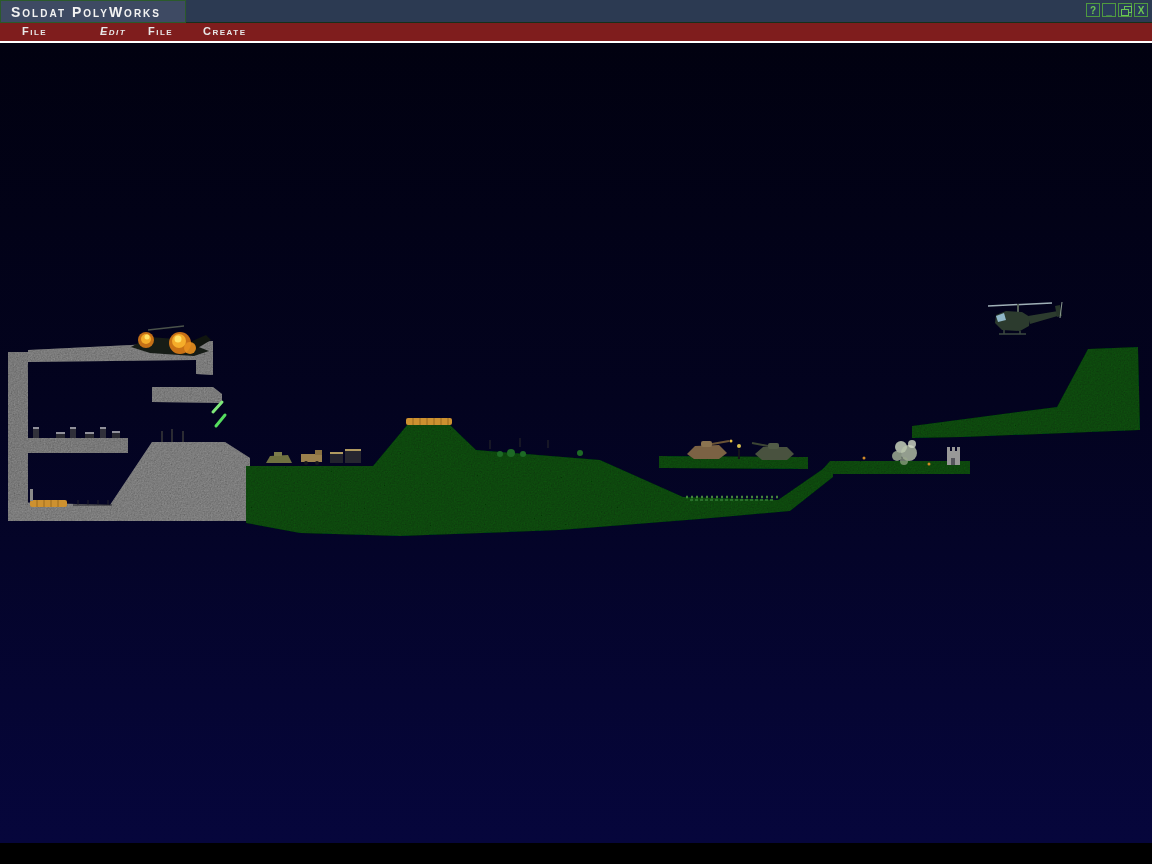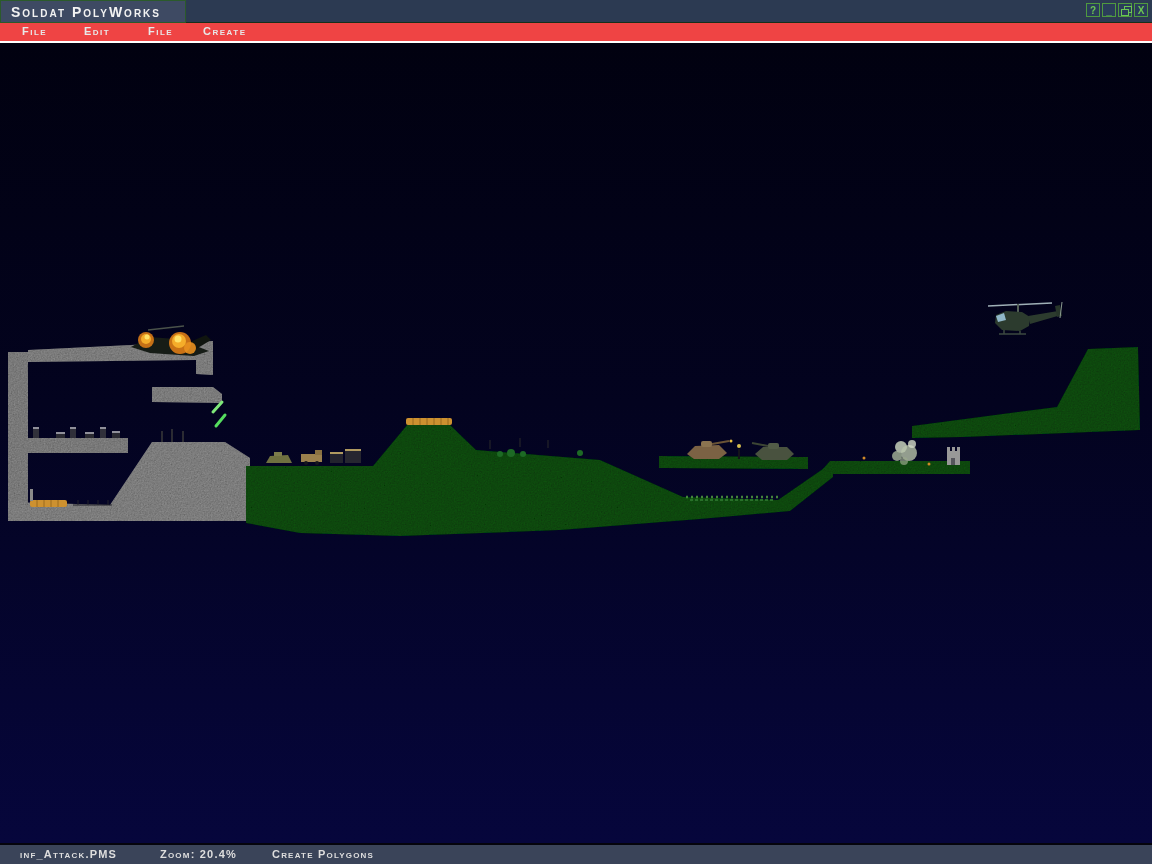--- a/index.html
+++ b/index.html
@@ -12,26 +12,26 @@
     border:1px solid #2b5a2b;box-sizing:border-box;display:flex;align-items:center;padding-left:10px;}
   .title-text{color:#f2f2f2;font-size:14px;font-weight:bold;font-variant:small-caps;
     letter-spacing:2px;white-space:nowrap;}
   .win-controls{position:absolute;top:3px;right:4px;display:flex;gap:2px;}
   .win-btn{width:14px;height:14px;background:#2b3d5a;border:1px solid #4f9a3f;box-sizing:border-box;
     color:#6cc653;font-size:10px;font-weight:bold;line-height:11px;text-align:center;cursor:default;
     display:flex;align-items:center;justify-content:center;position:relative;}
   .restore-back{position:absolute;left:5px;top:2px;width:6px;height:5px;border:1px solid #6cc653;}
   .restore-front{position:absolute;left:2px;top:5px;width:6px;height:5px;border:1px solid #6cc653;background:#2b3d5a;}
   
-  .menubar{position:absolute;top:23px;left:0;width:1152px;height:18px;background:#ef4444;
+  .menubar{position:absolute;top:23px;left:0;width:1152px;height:18px;background:#7f1d1d;
     border-bottom:2px solid #ffffff;box-sizing:content-box;}
   .menu-item{position:absolute;top:2px;color:#e8e8e8;font-size:11px;font-variant:small-caps;
     letter-spacing:1.5px;font-weight:bold;cursor:default;}
   .menu-item:nth-of-type(1){left:22px;}
-  .menu-item:nth-of-type(2){left:84px;}
+  .menu-item:nth-of-type(2){left:100px;font-style:italic;}
   .menu-item:nth-of-type(3){left:148px;}
   .menu-item:nth-of-type(4){left:203px;}
   
   .canvas{position:absolute;top:43px;left:0;width:1152px;height:800px;overflow:hidden;
     background:linear-gradient(#010110,#03031f 45%,#06063c);}
   .canvas svg{position:absolute;top:-43px;left:0;}
   
   .statusbar{position:absolute;bottom:0;left:0;width:1152px;height:19px;background:#3a4459;
     border-top:2px solid #04040c;box-sizing:content-box;}
   .status-item{position:absolute;top:3px;color:#dedede;font-size:11px;font-variant:small-caps;
@@ -192,19 +192,14 @@
           <polygon points="1028,316 1058,311 1061,315 1030,324" fill="#2c3b2e"></polygon>
           <polygon points="1055,306 1060,305 1062,316 1057,317" fill="#27352a"></polygon>
           <line x1="1062" y1="302" x2="1060" y2="318" stroke="#8a9a90" stroke-width="1"></line>
           <line x1="999" y1="334" x2="1026" y2="334" stroke="#3c4a40" stroke-width="1.5"></line>
           <line x1="1004" y1="330" x2="1004" y2="334" stroke="#3c4a40" stroke-width="1.5"></line>
           <line x1="1020" y1="331" x2="1020" y2="334" stroke="#3c4a40" stroke-width="1.5"></line>
         </g>
       </svg>
   </div>
 
-  <div class="statusbar">
-    <span class="status-item status-file">inf_Attack.PMS</span>
-    <span class="status-item status-zoom">Zoom: 20.4%</span>
-    <span class="status-item status-tool">Create Polygons</span>
-  </div>
 
 </div>
 
 </body></html>

